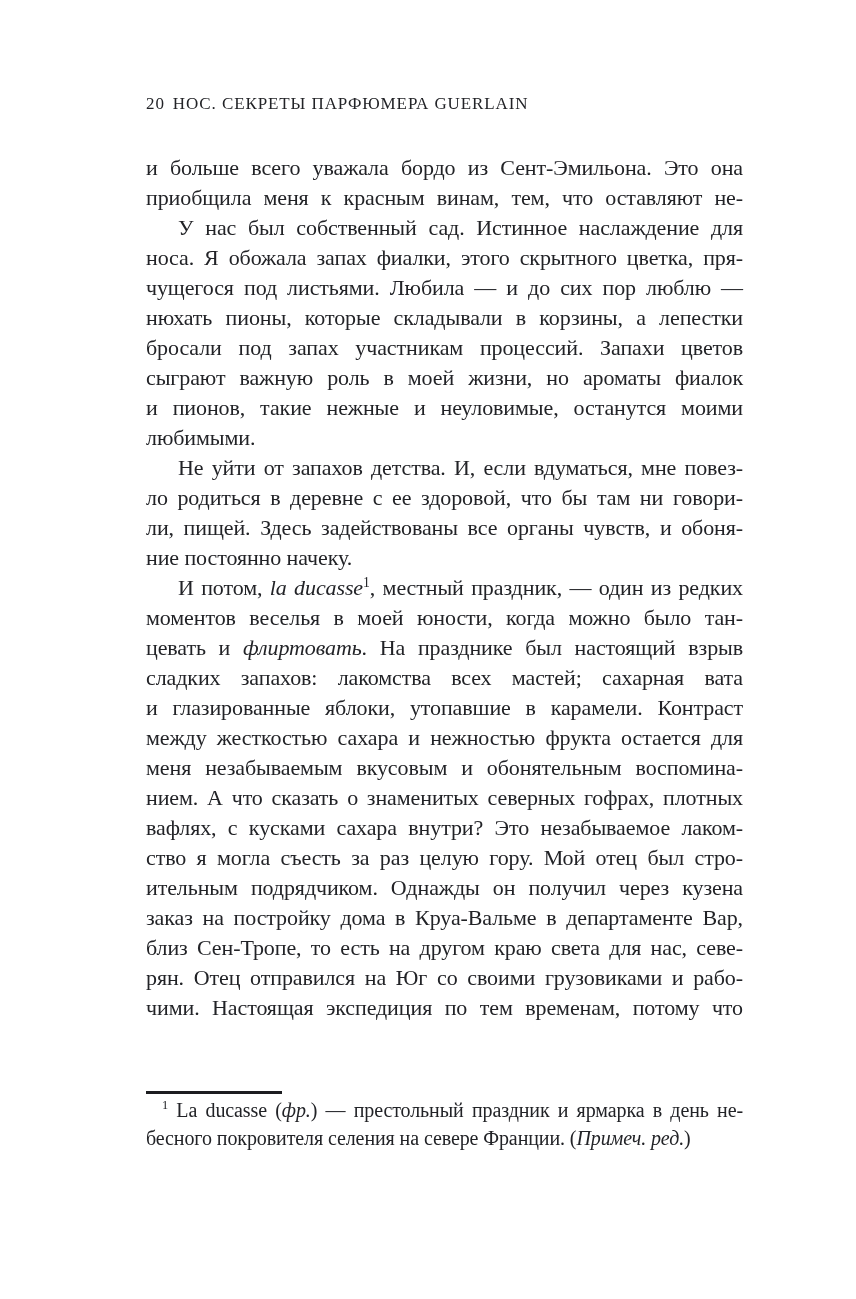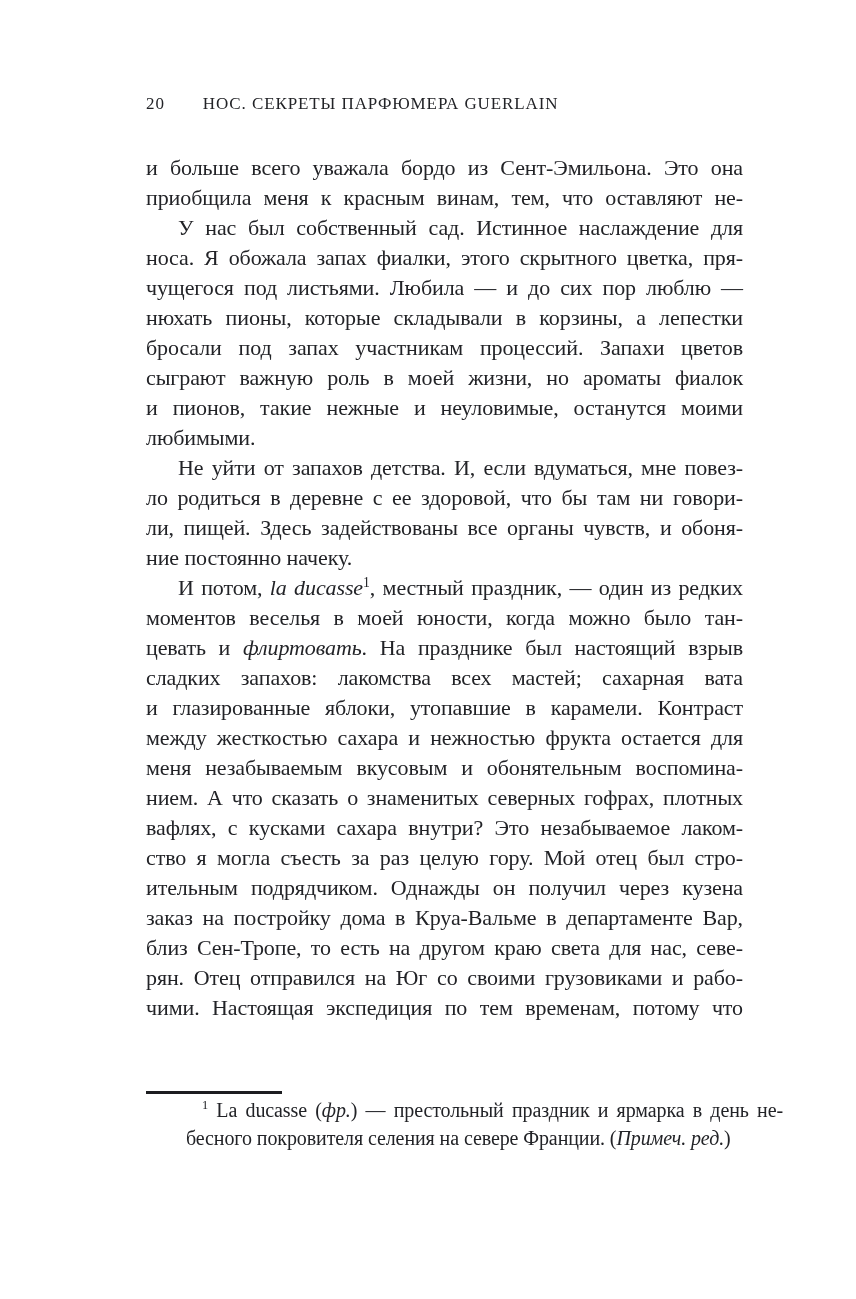--- a/index.html
+++ b/index.html
@@ -10,21 +10,21 @@
     background: #ffffff;
     font-family: "Liberation Serif", "DejaVu Serif", serif;
     color: #222327;
     overflow: hidden;
   }
   .page-header {
     position: absolute;
     top: 94px;
     left: 146px;
     display: flex;
-    gap: 38px;
+    gap: 8px;
     font-size: 17px;
     letter-spacing: 0.9px;
     white-space: nowrap;
     align-items: center;
   }
   .body-text {
     position: absolute;
     top: 153px;
     left: 146px;
     width: 597px;
@@ -54,21 +54,20 @@
     background: #1c1d20;
   }
   .footnote {
     position: absolute;
     top: 1096px;
     left: 146px;
     width: 597px;
     font-size: 20px;
     line-height: 28px;
     letter-spacing: -0.1px;
-    margin-left: 40px;
   }
   .footnote .line.indent { padding-left: 16px; }
 </style>
 </head>
 <body>
 
 <div class="page">
   <header class="page-header">
     <span>20</span>
     <span>НОС. СЕКРЕТЫ ПАРФЮМЕРА GUERLAIN</span>

